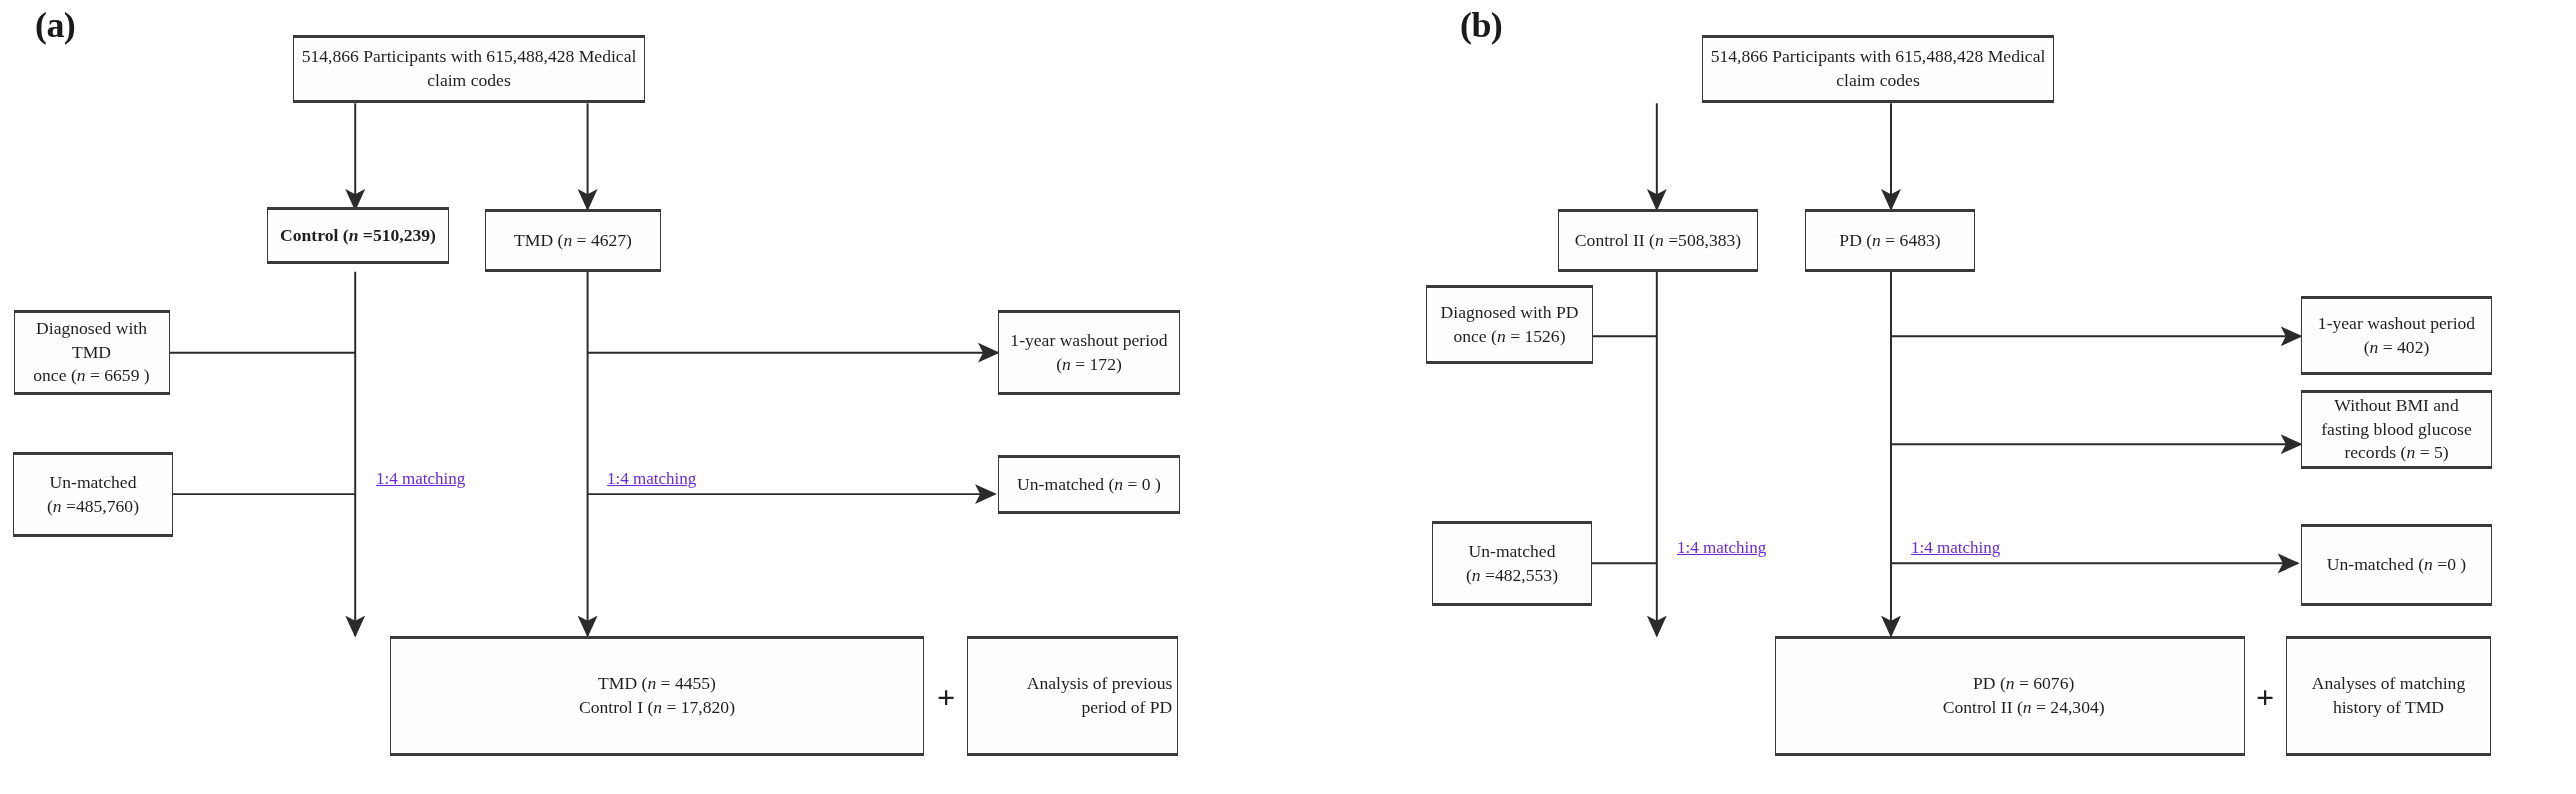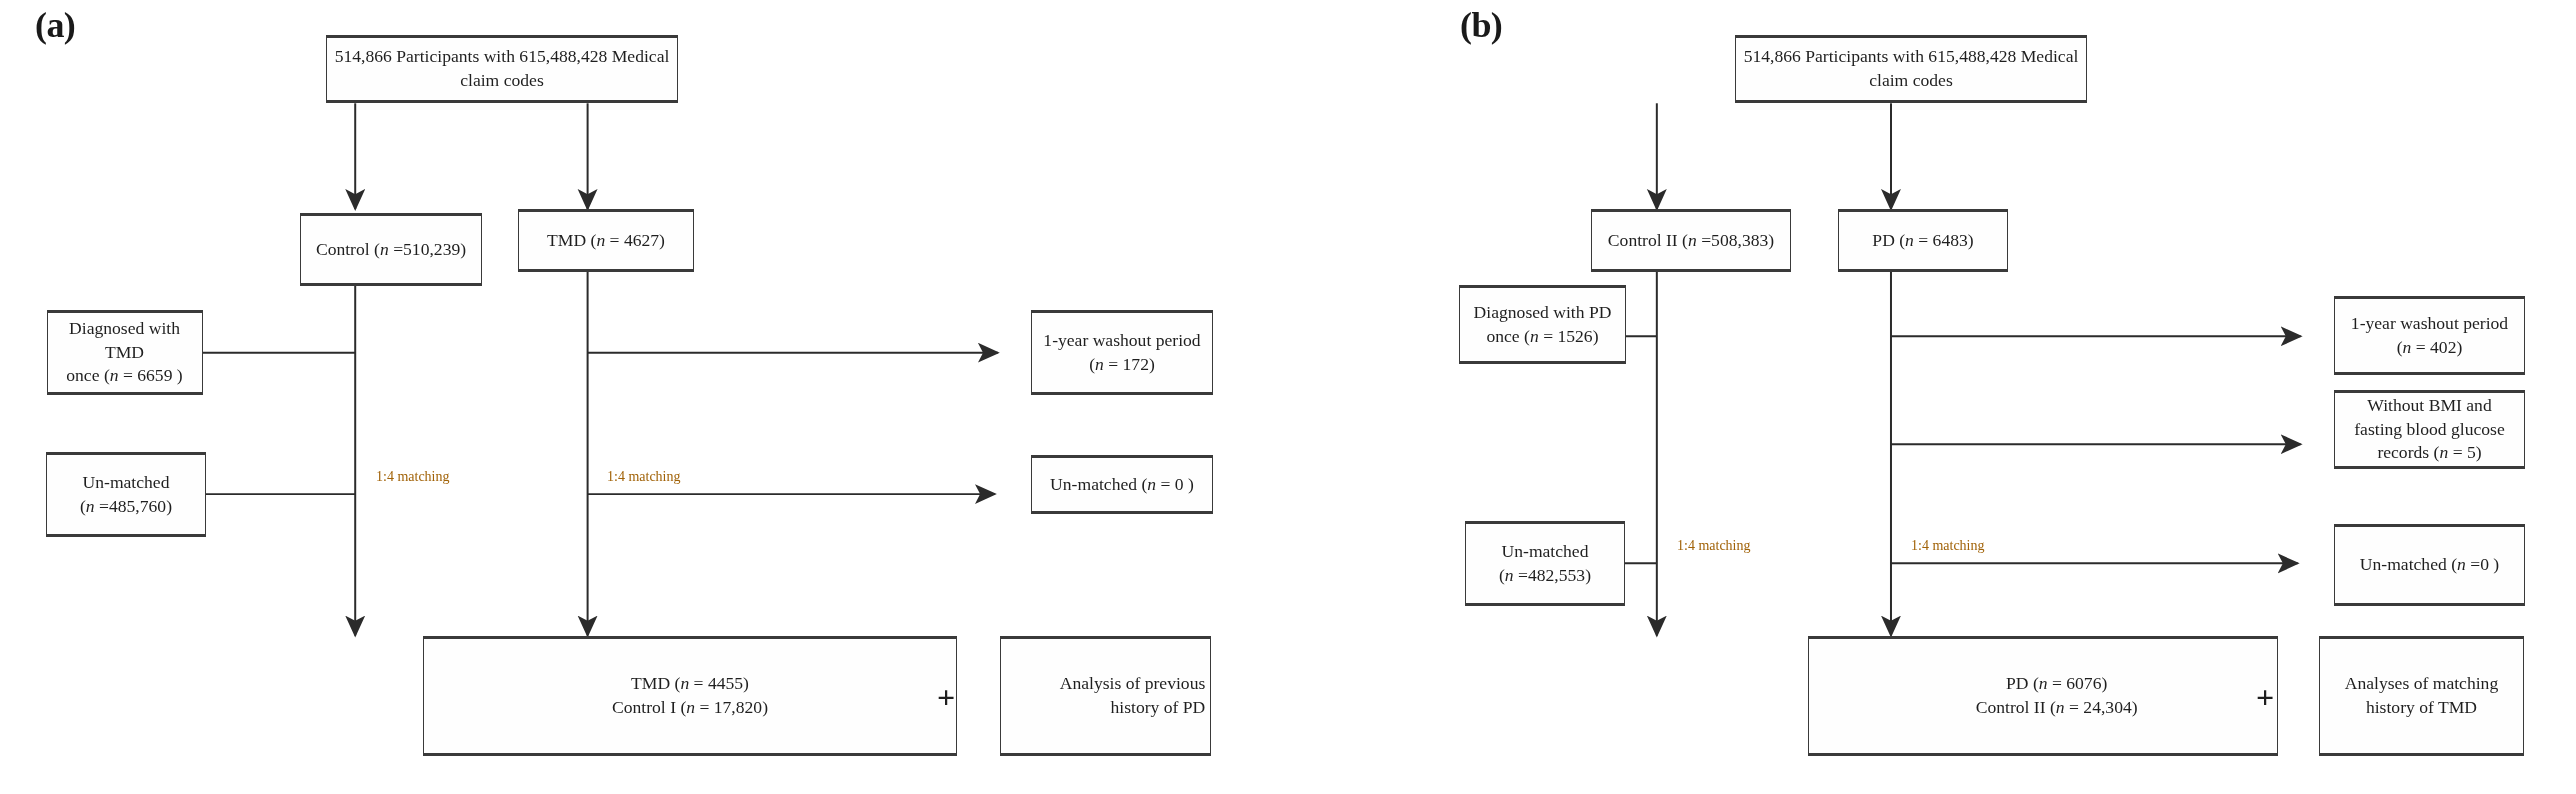--- a/index.html
+++ b/index.html
@@ -28,34 +28,34 @@
     display:flex;
     align-items:center;
     justify-content:center;
     text-align:center;
     color:#1f1f1f;
     font-family:"Liberation Serif",serif;
     font-size:17.6px;
     line-height:1.34;
     padding:2.3px 4.7px;
     overflow:hidden;
-    margin-left:33px;
   }
   .box .txt{display:block;width:100%;}
   .box .line{display:block;}
   .ital{font-style:italic;}
 
   
   .conn-label{
     position:absolute;
     font-family:"Liberation Serif",serif;
-    font-size:14px;
-    color:#a16207;
+    font-size:17px;
+    color:#6d28d9;
     white-space:nowrap;
     line-height:1;
+    text-decoration:underline;
   }
 
   
   .plus{
     position:absolute;
     font-family:"Liberation Serif",serif;
     font-size:32px;
     font-weight:bold;
     color:#1f1f1f;
     line-height:1;
@@ -104,21 +104,21 @@
       <path d="M3222,463 L3222,1083"></path>
     </g>
   </svg>
 
   <div class="panel-label" style="left:35px;top:7px;">(a)</div>
 
   <div class="box" style="left:293px;top:35px;width:352px;height:68px;">
     <span class="txt">514,866 Participants with 615,488,428 Medical claim codes</span>
   </div>
 
-  <div class="box" style="left:267px;top:213px;width:182px;height:73px;">
+  <div class="box" style="left:267px;top:207px;width:182px;height:57px;font-weight:bold;">
     <span class="txt">Control (<span class="ital">n</span> =510,239)</span>
   </div>
 
   <div class="box" style="left:485px;top:209px;width:176px;height:63px;">
     <span class="txt">TMD (<span class="ital">n</span> = 4627)</span>
   </div>
 
   <div class="box" style="left:13.5px;top:310px;width:156px;height:85px;">
     <span class="txt">
       <span class="line">Diagnosed with TMD</span>
@@ -153,21 +153,21 @@
       <span class="line">TMD (<span class="ital">n</span> = 4455)</span>
       <span class="line">Control I (<span class="ital">n</span> = 17,820)</span>
     </span>
   </div>
 
   <div class="plus" style="left:937px;top:681px;">+</div>
 
   <div class="box" style="left:967px;top:636px;width:211px;height:120px;text-align:right;">
     <span class="txt">
       <span class="line">Analysis of previous</span>
-      <span class="line">history of PD</span>
+      <span class="line">period of PD</span>
     </span>
   </div>
 
   <div class="panel-label" style="left:1460px;top:7px;">(b)</div>
 
   <div class="box" style="left:1702px;top:35px;width:352px;height:68px;">
     <span class="txt">514,866 Participants with 615,488,428 Medical claim codes</span>
   </div>
 
   <div class="box" style="left:1558px;top:209px;width:200px;height:63px;">

